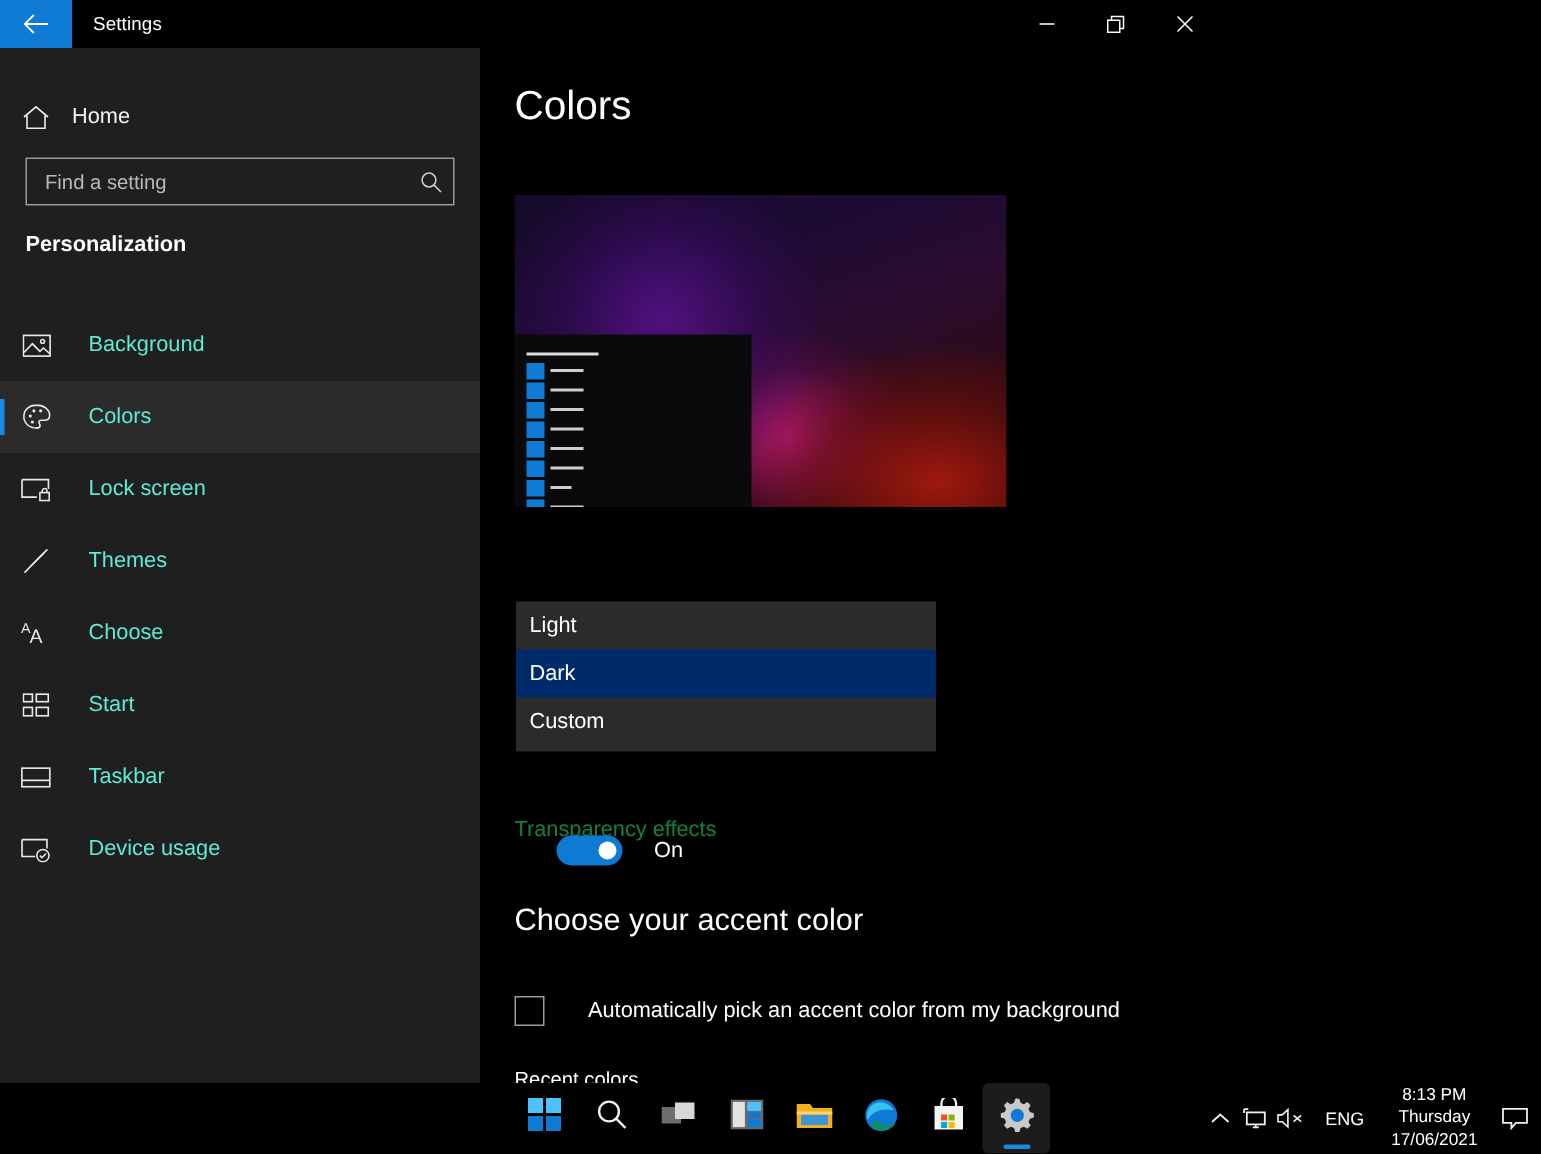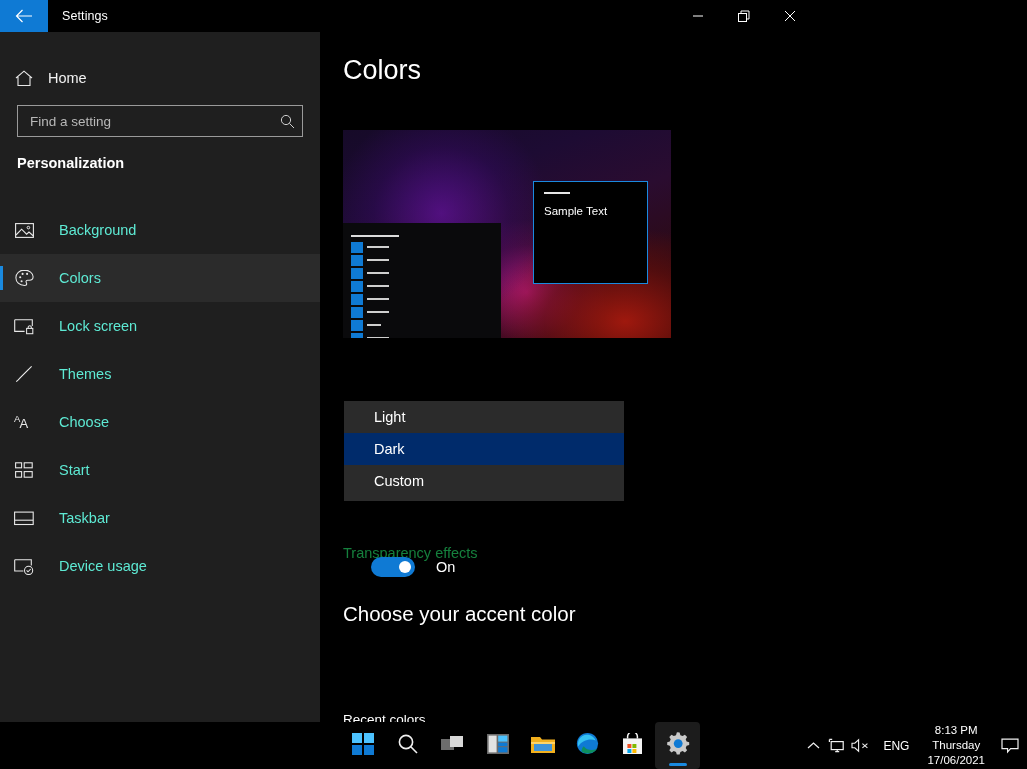--- a/index.html
+++ b/index.html
@@ -207,21 +207,21 @@
   
   .dropdown {
     position: absolute; left: 344px; top: 401px;
     width: 280px; height: 100px;
     background: #2b2b2b;
     z-index: 25;
     box-shadow: 0 2px 8px rgba(0,0,0,0.7);
   }
   .dd-item {
     height: 32px; line-height: 32px;
-    padding-left: 30px;
+    padding-left: 9px;
     font-size: 14.5px; color: #ffffff;
     box-sizing: border-box;
   }
   .dd-item.selected { background: #002b6b; }
 
   
   .taskbar {
     position: absolute; left: 0; bottom: 0;
     width: 1027px; height: 47px;
     background: #000;
@@ -443,36 +443,36 @@
         <div class="pv-lt" style="left:25px; top:75px; width:22px;"></div>
         <div class="pv-ll" style="left:9px; top:84px;"></div>
         <div class="pv-lt" style="left:25px; top:88px; width:22px;"></div>
         <div class="pv-ll" style="left:9px; top:97px;"></div>
         <div class="pv-lt" style="left:25px; top:101px; width:14px;"></div>
         <div class="pv-ll" style="left:9px; top:110px;"></div>
         <div class="pv-lt" style="left:25px; top:114px; width:22px;"></div>
       </div>
 
 
-      <div class="pv-window">
-        <div class="tl"></div>
-        <div class="st">Sample Text</div>
-      </div>
     </div>
 
     <div class="transparency-label">Transparency effects</div>
     <div class="toggle-row">
       <div class="toggle">
         <div class="knob"></div>
       </div>
       <div class="toggle-state">On</div>
     </div>
 
     <div class="section-title">Choose your accent color</div>
 
+    <div class="checkrow">
+      <div class="checkbox"></div>
+      <div class="cl">Automatically pick an accent color from my background</div>
+    </div>
 
     <div class="recent-label">Recent colors</div>
 
   </div>
 
   <div class="dropdown">
     <div class="dd-item">Light</div>
     <div class="dd-item selected">Dark</div>
     <div class="dd-item">Custom</div>
   </div>

